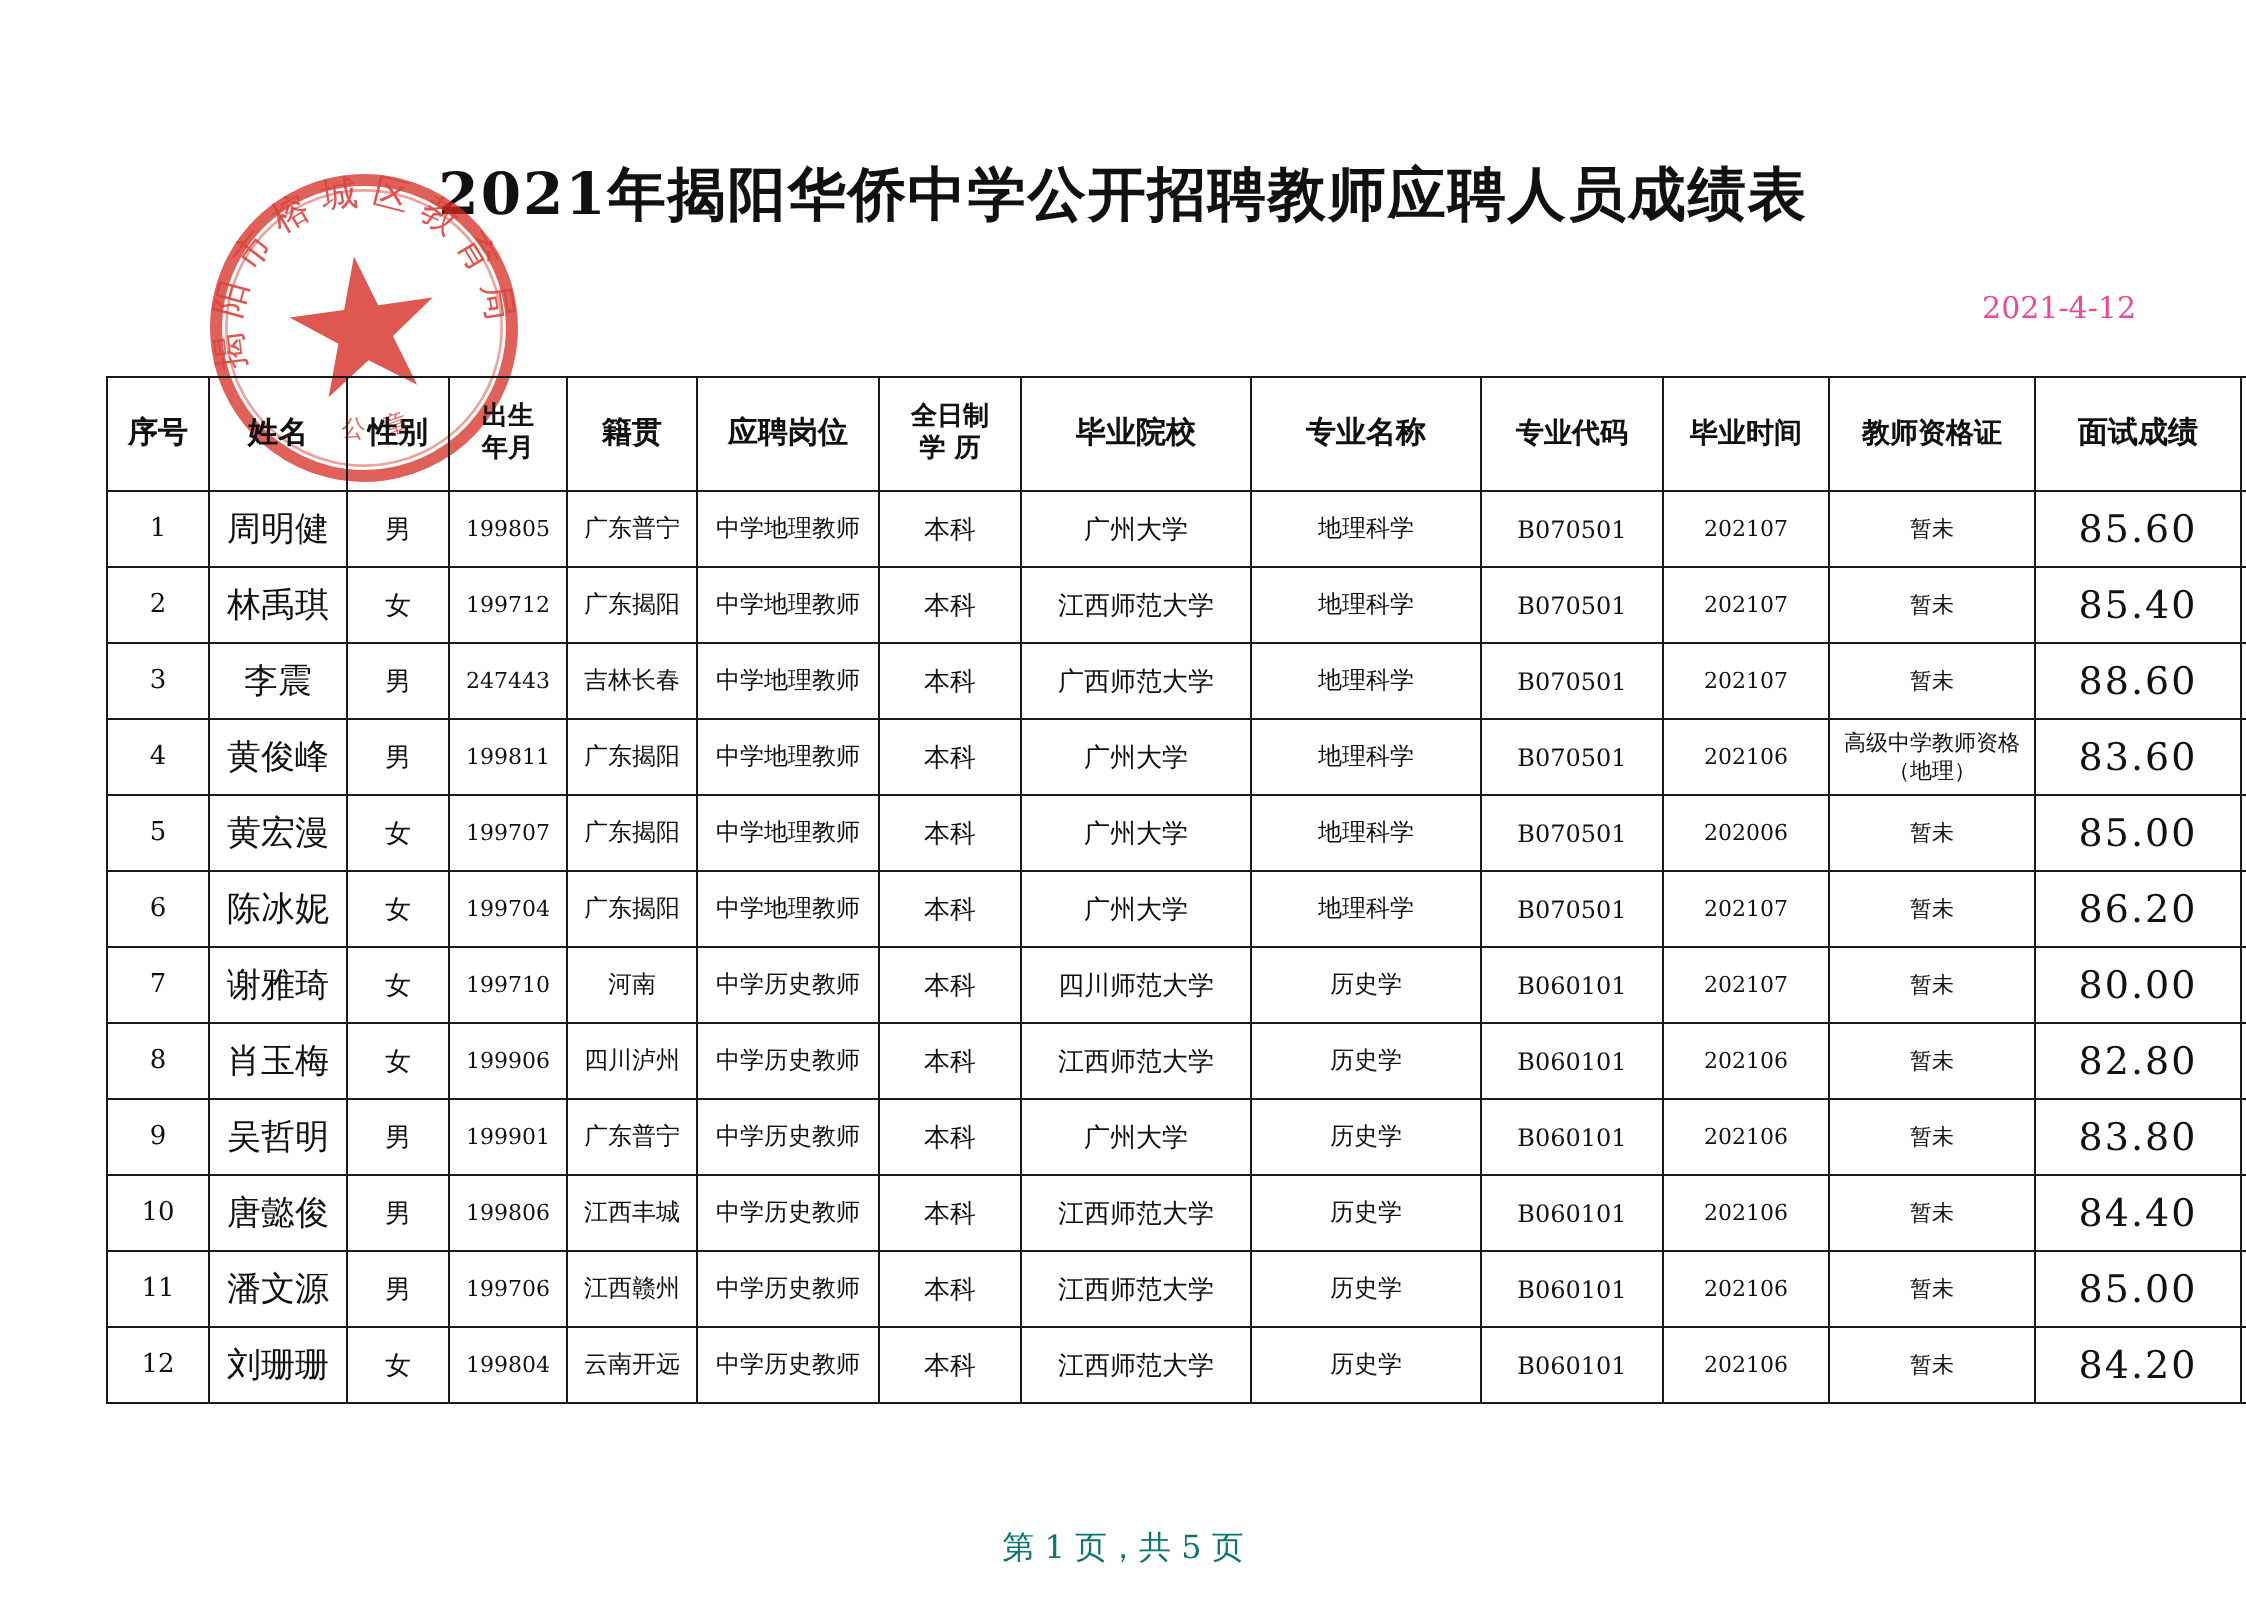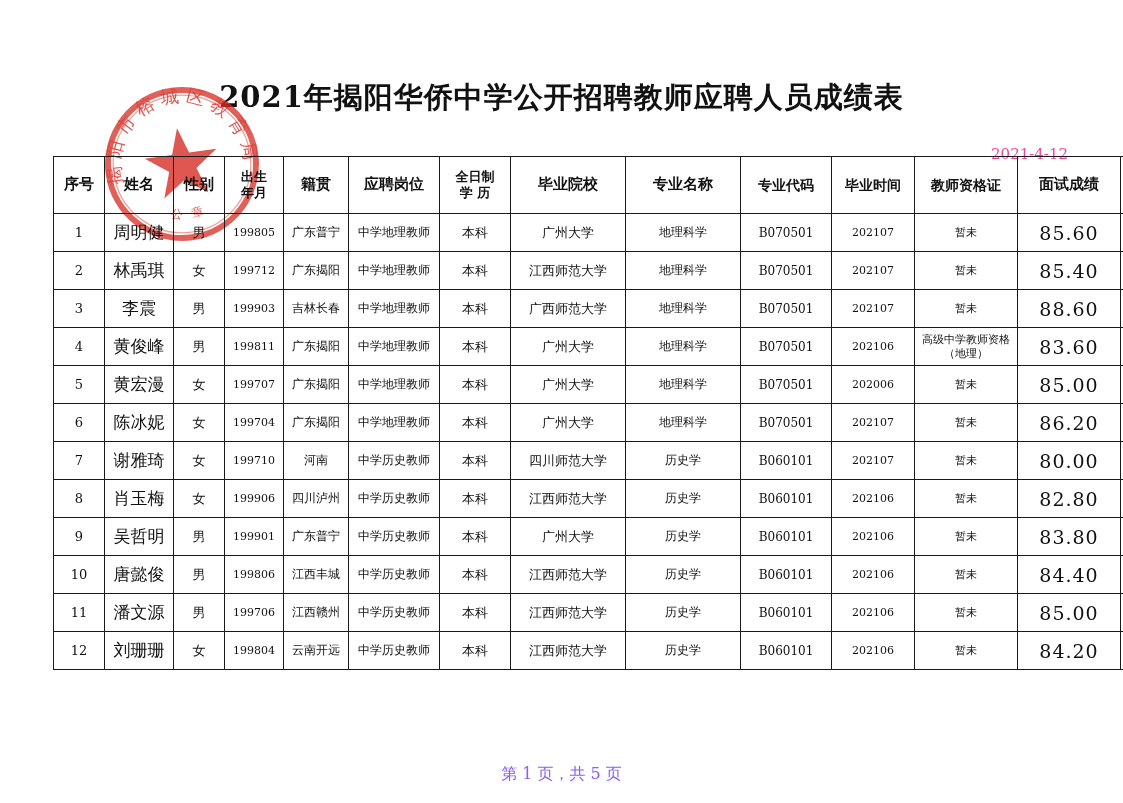--- a/index.html
+++ b/index.html
@@ -49,21 +49,21 @@
     left: 96px;
     top: 78px;
     width: 172px;
     height: 172px;
     pointer-events: none;
     opacity: 0.88;
   }
   
   .tbl-wrap {
     position: absolute;
-    top: 156px;
+    top: 188px;
     left: 53px;
     width: 1018px;
   }
   table.grade {
     border-collapse: collapse;
     width: 1018px;
     table-layout: fixed;
   }
   table.grade th,
   table.grade td {
@@ -121,21 +121,21 @@
 
   
   .footer {
     position: absolute;
     bottom: 18px;
     left: 0;
     width: 1123px;
     text-align: center;
     font-family: "DejaVu Serif", "Liberation Serif", serif;
     font-size: 16px;
-    color: #8b5cf6;
+    color: #0f766e;
   }
 </style>
 </head>
 <body>
 
 <div class="page">
 
   <div class="title">2021年揭阳华侨中学公开招聘教师应聘人员成绩表</div>
 
   <div class="doc-date">2021-4-12</div>
@@ -212,21 +212,21 @@
             <td class="c-code">B070501</td>
             <td class="c-gtime">202107</td>
             <td class="c-cert">暂未</td>
             <td class="c-score">85.40</td>
             <td class="c-note"></td>
           </tr>
           <tr>
             <td class="c-idx">3</td>
             <td class="c-name">李震</td>
             <td class="c-sex">男</td>
-            <td class="c-birth">199903</td>
+            <td class="c-birth">247443</td>
             <td class="c-home">吉林长春</td>
             <td class="c-post">中学地理教师</td>
             <td class="c-edu">本科</td>
             <td class="c-school">广西师范大学</td>
             <td class="c-major">地理科学</td>
             <td class="c-code">B070501</td>
             <td class="c-gtime">202107</td>
             <td class="c-cert">暂未</td>
             <td class="c-score">88.60</td>
             <td class="c-note"></td>

